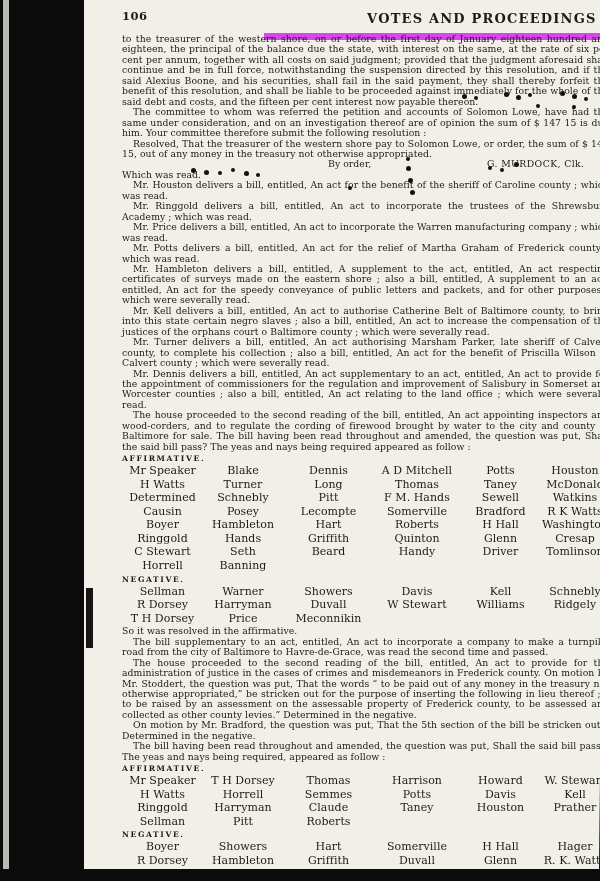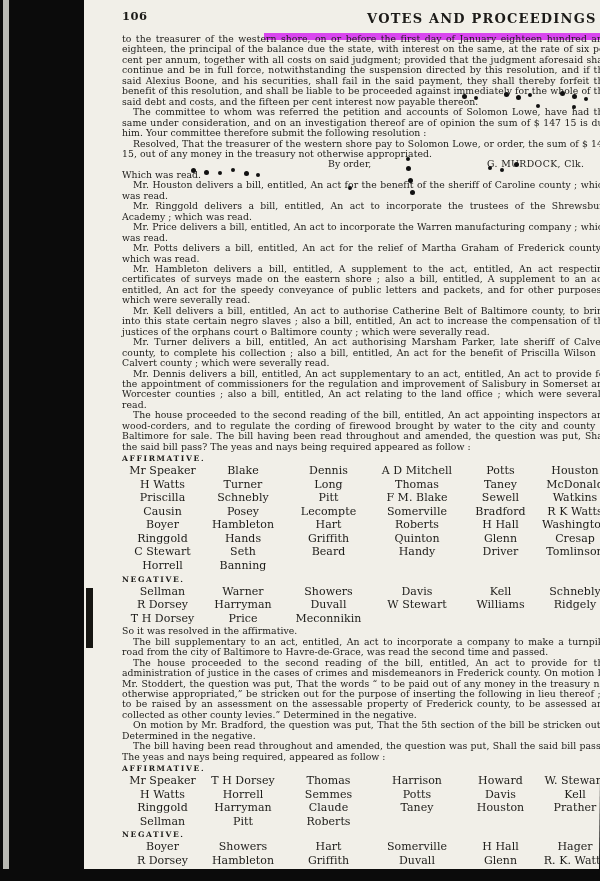--- a/index.html
+++ b/index.html
@@ -105,24 +105,24 @@
           <span>Dennis</span>
           <span>A D Mitchell</span>
           <span>Potts</span>
           <span>Houston</span>
           <span>H Watts</span>
           <span>Turner</span>
           <span>Long</span>
           <span>Thomas</span>
           <span>Taney</span>
           <span>McDonald</span>
-          <span>Priscilla</span>
+          <span>Determined</span>
           <span>Schnebly</span>
           <span>Pitt</span>
-          <span>F M. Blake</span>
+          <span>F M. Hands</span>
           <span>Sewell</span>
           <span>Watkins</span>
           <span>Causin</span>
           <span>Posey</span>
           <span>Lecompte</span>
           <span>Somerville</span>
           <span>Bradford</span>
           <span>R K Watts</span>
           <span>Boyer</span>
           <span>Hambleton</span>

